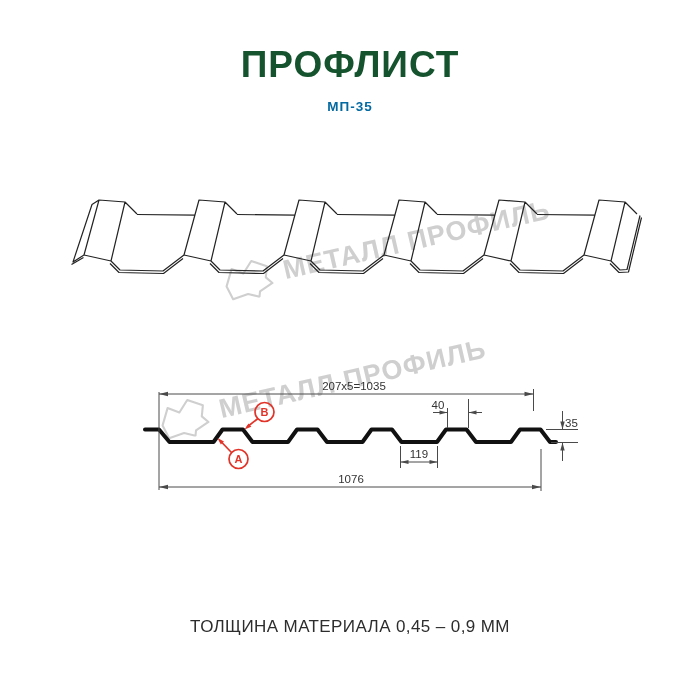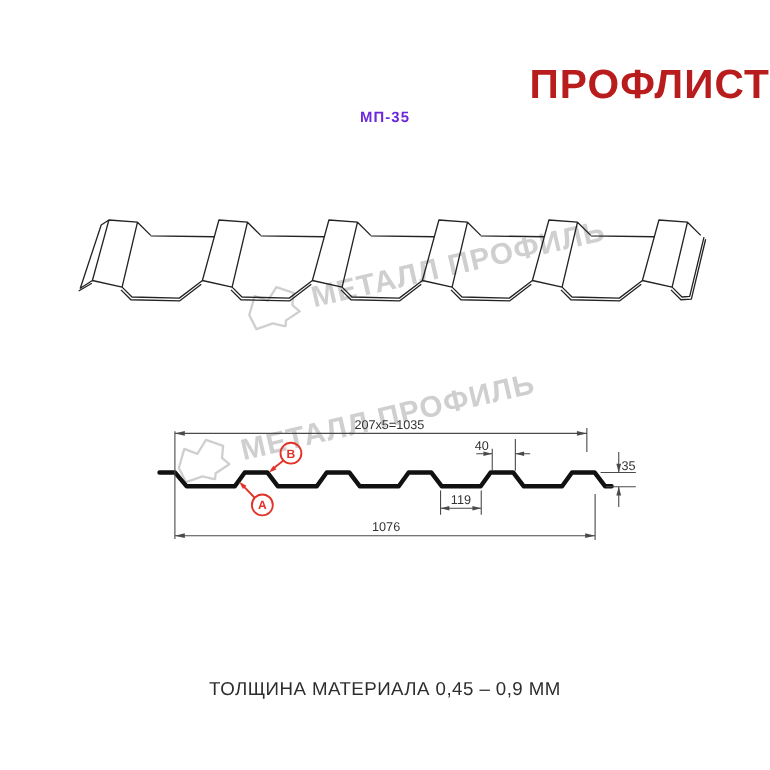--- a/index.html
+++ b/index.html
@@ -1,21 +1,21 @@
 <!DOCTYPE html>
 <html><head>
 <meta charset="utf-8">
 <style>
   html,body{margin:0;padding:0;background:#fff;}
   .page{position:relative;width:700px;height:700px;background:#ffffff;overflow:hidden;
         font-family:"Liberation Sans",sans-serif;}
-  .title{position:absolute;top:56px;left:0;width:100%;text-align:right;margin:0;
-         font-size:37px;font-weight:bold;letter-spacing:1px;color:#b91c1c;}
+  .title{position:absolute;top:44px;left:0;width:100%;text-align:center;margin:0;
+         font-size:37px;font-weight:bold;letter-spacing:1px;color:#14532d;}
   .subtitle{position:absolute;top:99px;left:0;width:100%;text-align:center;
-         font-size:13.5px;font-weight:bold;letter-spacing:1px;color:#6d28d9;}
+         font-size:13.5px;font-weight:bold;letter-spacing:1px;color:#0369a1;}
   .watermark{position:absolute;display:flex;align-items:center;gap:10px;
          color:#c7c7c7;font-size:27px;font-weight:bold;letter-spacing:1px;white-space:nowrap;
          transform:rotate(-13deg);transform-origin:0 50%;opacity:.85;pointer-events:none;}
   .wm1{left:221px;top:264px;}
   .wm2{left:157px;top:403px;}
   .wm-logo{width:54px;height:42px;flex:0 0 auto;}
   .wm-logo path{fill:none;stroke:#c7c7c7;stroke-width:2.4;stroke-linejoin:round;}
   .overlay{position:absolute;left:0;top:0;width:700px;height:700px;}
   .thin{fill:none;stroke:#232323;stroke-width:1.2;stroke-linejoin:round;}
   .profile{fill:none;stroke:#111;stroke-width:4;stroke-linecap:round;stroke-linejoin:round;}

